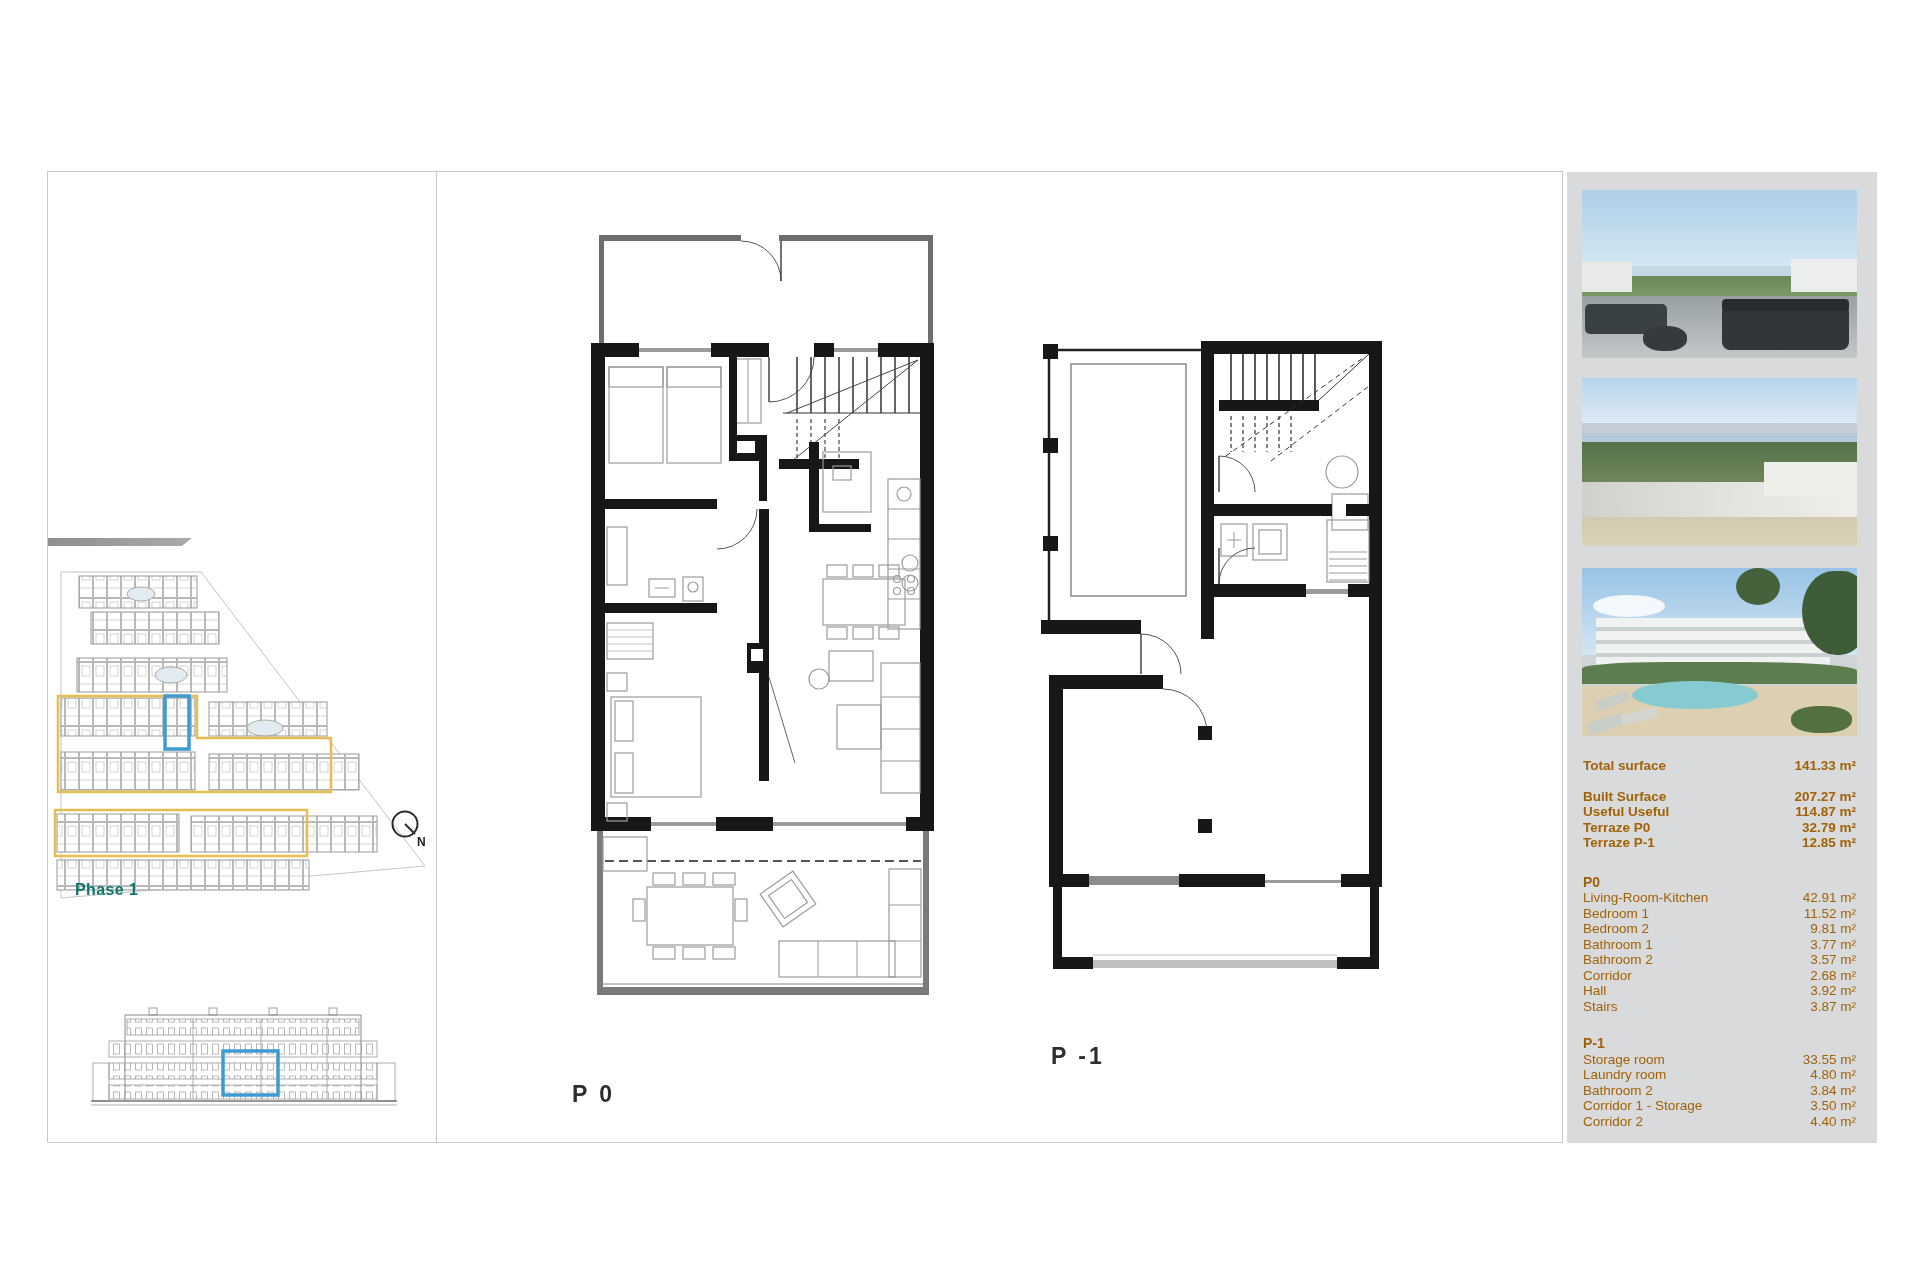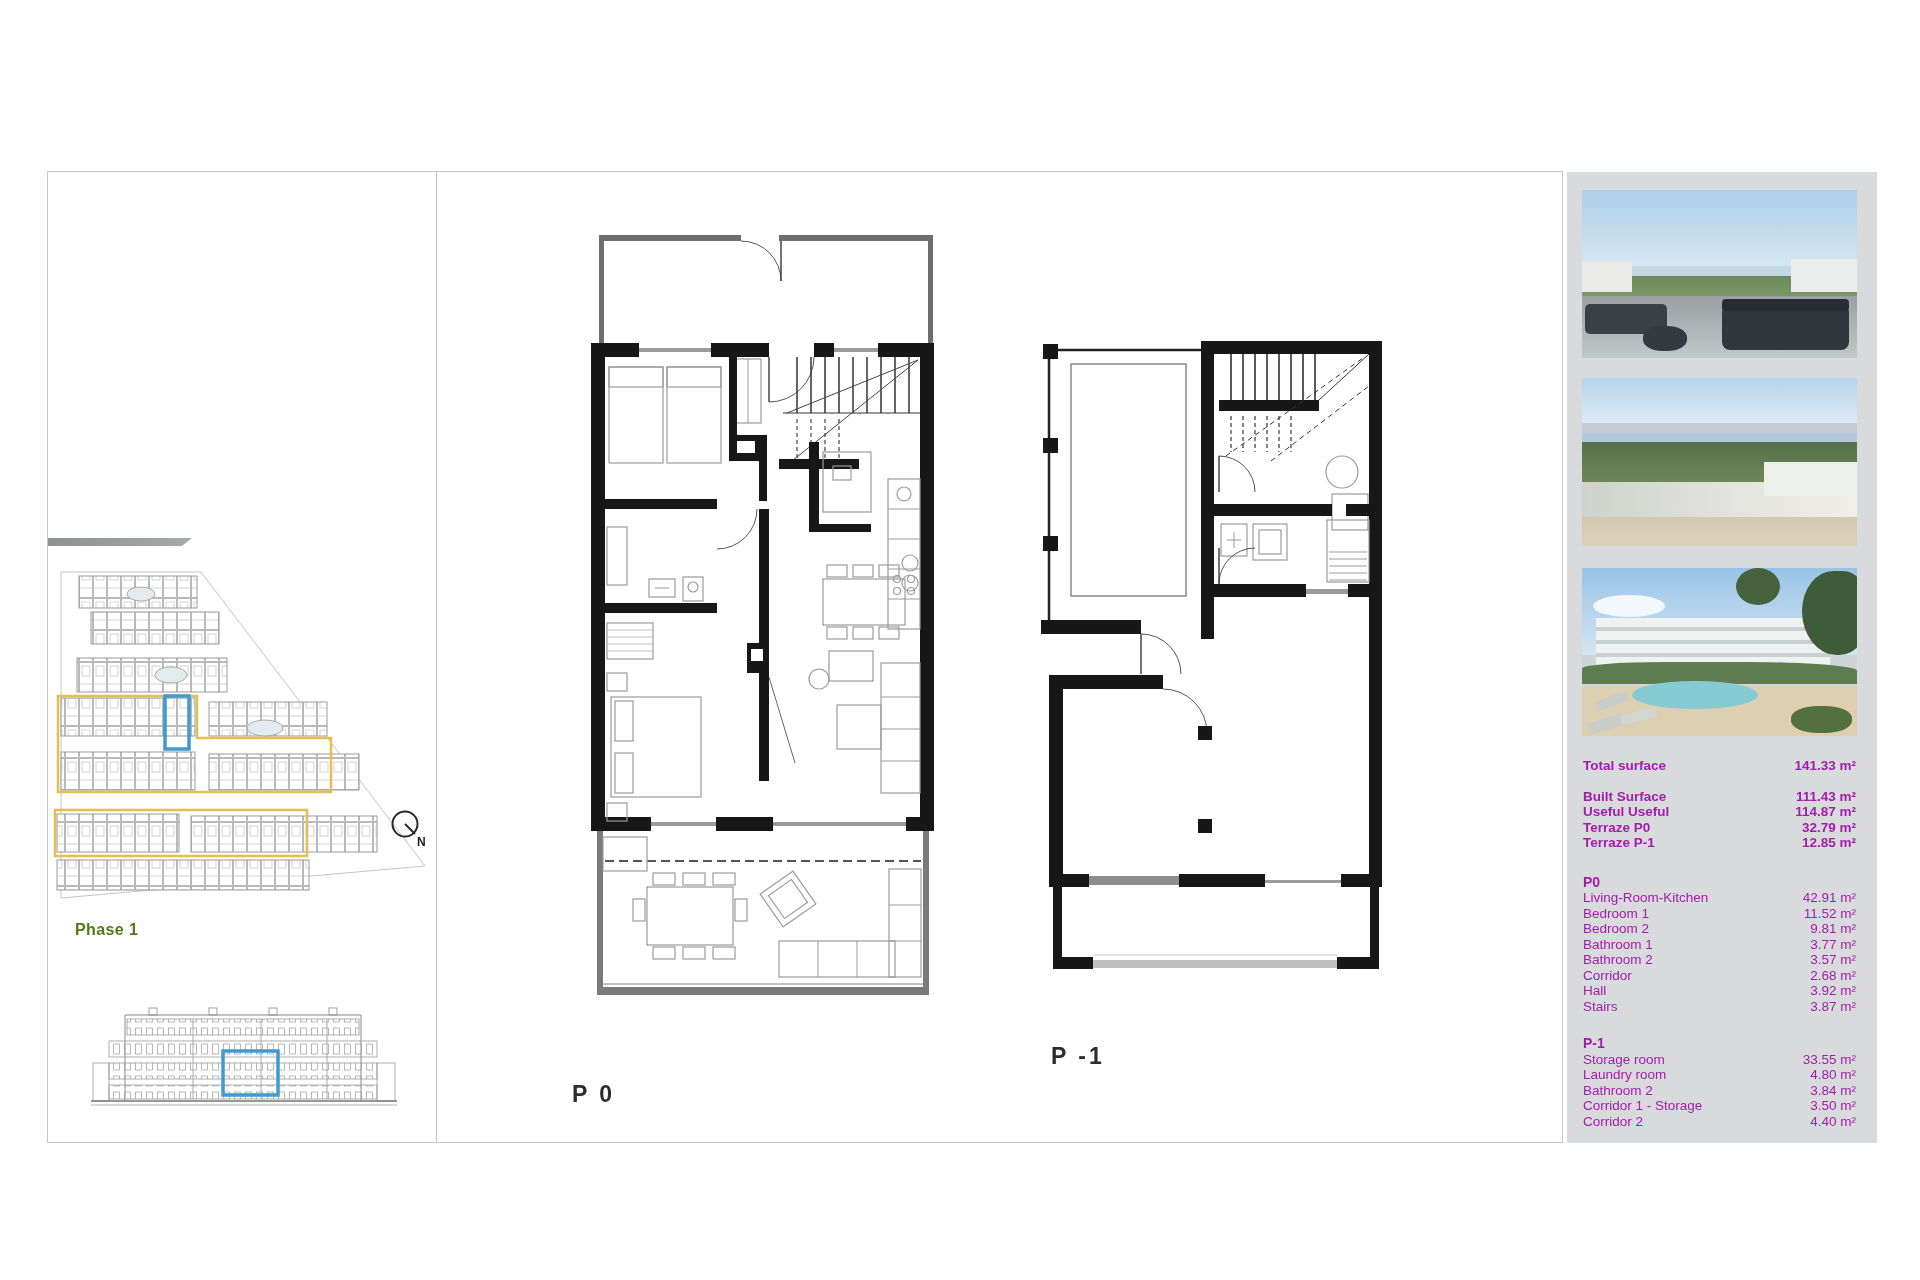--- a/index.html
+++ b/index.html
@@ -6,38 +6,38 @@
   html,body { width:1920px; height:1280px; background:#ffffff; font-family:"Liberation Sans", sans-serif; }
   .page { position:relative; width:1920px; height:1280px; background:#ffffff; overflow:hidden; }
 
   .main-card { position:absolute; left:47px; top:171px; width:1516px; height:972px;
                border:1px solid #c6c7c8; background:#ffffff; }
   .left-section { position:absolute; left:0; top:0; width:389px; height:970px; border-right:1px solid #c6c7c8; }
   .swoosh { position:absolute; left:0px; top:366px; width:144px; height:8px;
             background:linear-gradient(90deg,#8e8f91,#a9aaac);
             clip-path:polygon(0 0,100% 0,93% 100%,0 100%); }
   .phase-label { position:absolute; left:27px; top:709px; font-size:16px; font-weight:600;
-                 color:#4d7c0f; letter-spacing:.4px;margin-top:40px; }
+                 color:#0f766e; letter-spacing:.4px; }
   .plan-label { position:absolute; font-size:23px; font-weight:600; color:#2d2d2d; letter-spacing:3px; }
   #p0-label { left:524px; top:909px; }
   #p1-label { left:1003px; top:871px; }
 
   svg { display:block; }
   .wall { fill:#171717; }
   .twall { fill:#6e6e6e; }
   .gwall { fill:#7a7a7a; }
   .furn { fill:none; stroke:#9b9b9b; stroke-width:1.2; }
   .thin { fill:none; stroke:#555; stroke-width:1; }
   .sill { fill:#9b9b9b; }
 
   .right-panel { position:absolute; left:1567px; top:172px; width:310px; height:971px; background:#d9dadb; }
   .photo { position:absolute; left:15px; width:275px; height:168px; overflow:hidden; background:#cfd4d6; }
   .ph { position:absolute; }
 
-  .summary { position:absolute; left:16px; right:21px; top:586px; color:#a21caf; }
+  .summary { position:absolute; left:16px; right:21px; top:586px; color:#a16207; }
   .srow { display:flex; justify-content:space-between; font-size:13.5px; line-height:15.5px; }
   .srow.bold { font-weight:700; }
   .sec-title { font-size:14px; line-height:15.5px; font-weight:700; }
   .gap15 { height:15px; } .gap24 { height:24px; } .gap22 { height:22px; }
 </style>
 </head>
 <body>
 
 <div class="page">
 
@@ -399,21 +399,21 @@
     </div>
 
     <div class="summary">
       <div class="srow bold">
         <span>Total surface</span>
         <span>141.33 m²</span>
       </div>
       <div class="gap15"></div>
       <div class="srow bold">
         <span>Built Surface</span>
-        <span>111.43 m²</span>
+        <span>207.27 m²</span>
       </div>
       <div class="srow bold">
         <span>Useful Useful</span>
         <span>114.87 m²</span>
       </div>
       <div class="srow bold">
         <span>Terraze P0</span>
         <span>32.79 m²</span>
       </div>
       <div class="srow bold">

